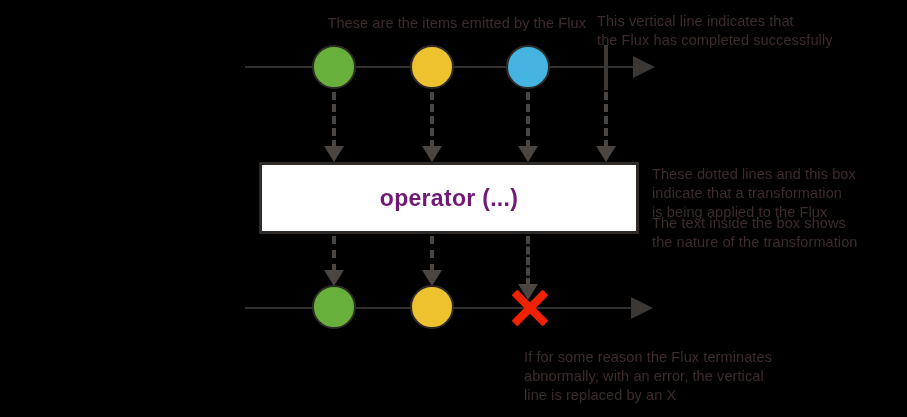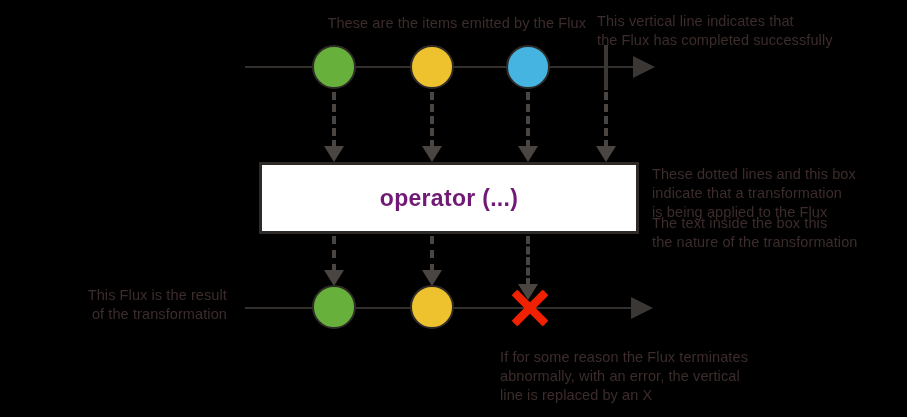--- a/index.html
+++ b/index.html
@@ -26,21 +26,21 @@
   }
   .annot.center { text-align: right; }
   .annot.left   { text-align: left; }
 
   #annot-timeline   { left: 0px;   top: 45px;  width: 235px; }
   #annot-items      { left: 256px; top: 14px;  width: 330px; }
   #annot-complete   { left: 597px; top: 5px;   width: 300px; margin-top: 7px; }
   #annot-transform  { left: 652px; top: 133px; width: 250px; margin-top: 32px; }
   #annot-boxtext    { left: 652px; top: 214px; width: 250px; }
   #annot-result     { left: 20px;  top: 286px; width: 207px; }
-  #annot-error      { left: 500px; top: 348px; width: 300px; }
+  #annot-error      { left: 524px; top: 348px; width: 300px; }
 
   
   .timeline-line {
     position: absolute;
     height: 2px;
     background: #332f2d;
   }
   #top-line    { left: 245px; top: 66px;  width: 400px; }
   #bottom-line { left: 245px; top: 307px; width: 398px; }
 
@@ -163,25 +163,23 @@
 
   <div class="annot center" id="annot-items">These are the items emitted by the Flux</div>
 
   <div class="annot left" id="annot-complete">This vertical line indicates that
 the Flux has completed successfully</div>
 
   <div class="annot left" id="annot-transform">These dotted lines and this box
 indicate that a transformation
 is being applied to the Flux</div>
 
-  <div class="annot left" id="annot-boxtext">The text inside the box this
+  <div class="annot left" id="annot-boxtext">The text inside the box shows
 the nature of the transformation</div>
 
-  <div class="annot center" id="annot-result">This Flux is the result
-of the transformation</div>
 
   <div class="annot left" id="annot-error">If for some reason the Flux terminates
 abnormally, with an error, the vertical
 line is replaced by an X</div>
 
   <div class="timeline-line" id="top-line"></div>
   <div class="arrow-head" id="top-arrow"></div>
 
   <div class="marble green" id="m-top-1"></div>
   <div class="marble yellow" id="m-top-2"></div>

